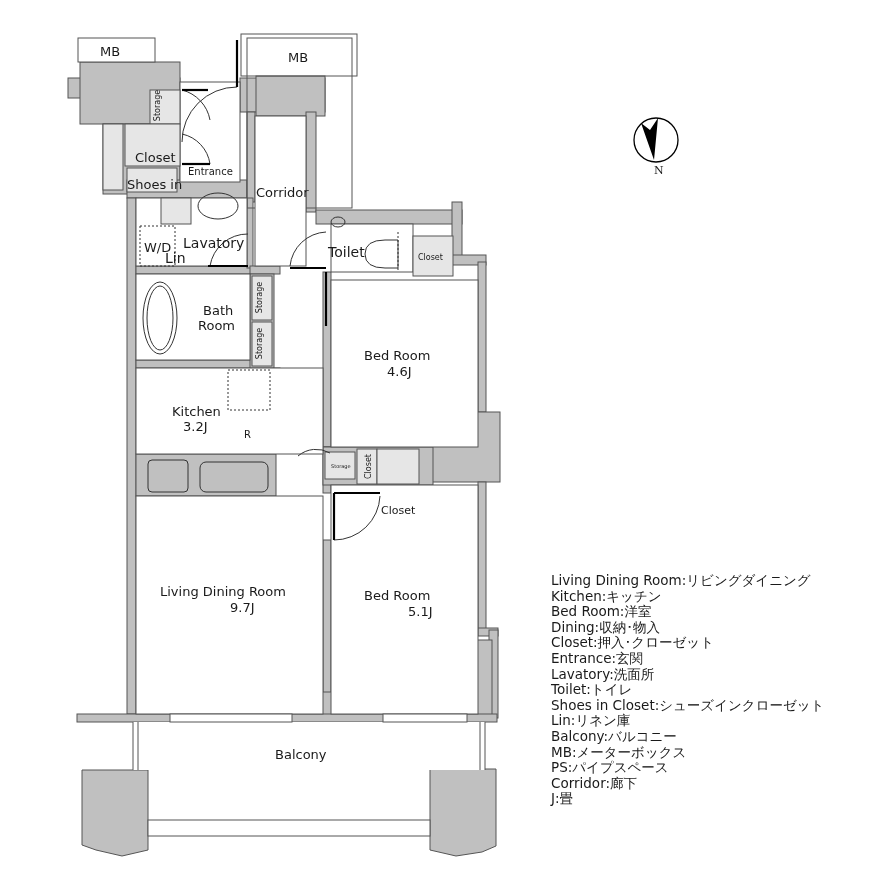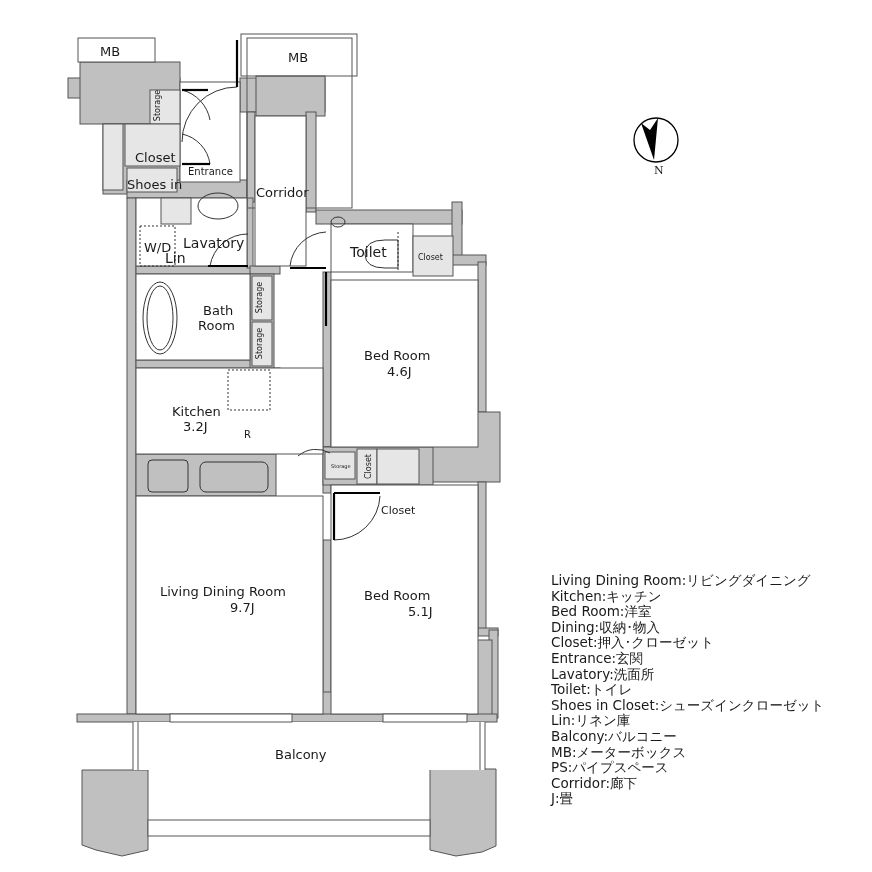--- a/index.html
+++ b/index.html
@@ -149,21 +149,21 @@
 <div class="lbl" style="left:100px;top:44px;">MB</div>
 <div class="lbl" style="left:288px;top:50px;">MB</div>
 <div class="lbl xs vert" style="left:142px;top:101px;">Storage</div>
 <div class="lbl sm" style="left:188px;top:122px;">Entrance</div>
 <div class="lbl" style="left:127px;top:137px;margin-top:40px;">Shoes in</div>
 <div class="lbl" style="left:135px;top:150px;">Closet</div>
 <div class="lbl" style="left:256px;top:185px;">Corridor</div>
 <div class="lbl" style="left:165px;top:203px;font-size:14px;margin-top:48px;">Lin</div>
 <div class="lbl" style="left:144px;top:240px;">W/D</div>
 <div class="lbl" style="left:183px;top:236px;font-size:14px;">Lavatory</div>
-<div class="lbl" style="left:328px;top:245px;font-size:14px;margin-left:22px;">Toilet</div>
+<div class="lbl" style="left:328px;top:245px;font-size:14px;">Toilet</div>
 <div class="lbl xs" style="left:418px;top:253px;">Closet</div>
 <div class="lbl" style="left:203px;top:303px;">Bath</div>
 <div class="lbl" style="left:198px;top:318px;">Room</div>
 <div class="lbl xs vert" style="left:244px;top:293px;">Storage</div>
 <div class="lbl xs vert" style="left:244px;top:339px;">Storage</div>
 <div class="lbl" style="left:364px;top:348px;">Bed Room</div>
 <div class="lbl" style="left:387px;top:364px;">4.6J</div>
 <div class="lbl sm" style="left:244px;top:385px;">R</div>
 <div class="lbl" style="left:172px;top:404px;">Kitchen</div>
 <div class="lbl" style="left:183px;top:419px;">3.2J</div>

